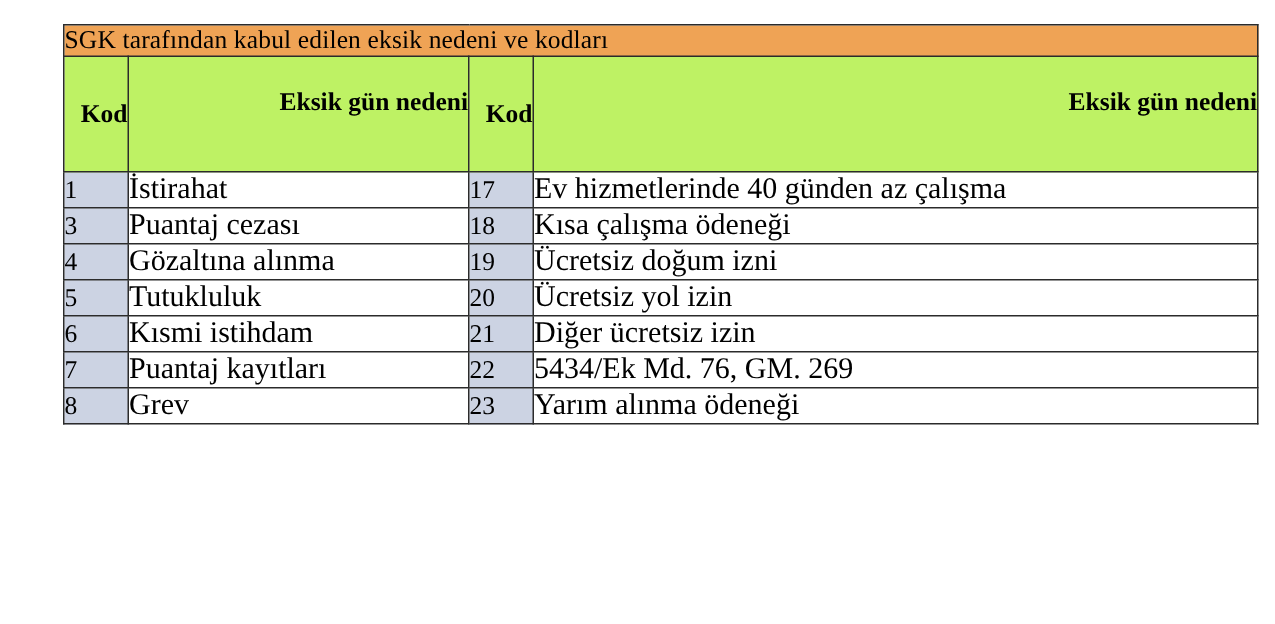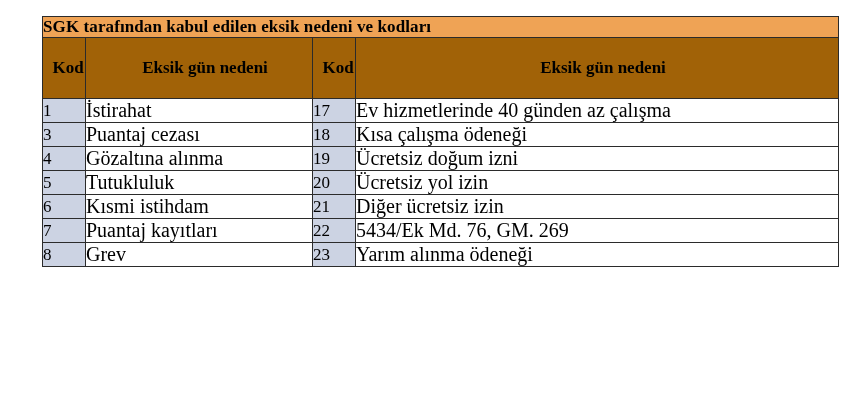--- a/index.html
+++ b/index.html
@@ -31,39 +31,39 @@
     width: 796px;
     table-layout: fixed;
   }
   table.sgk td, table.sgk th {
     border: 1px solid #2b2b2b;
     padding: 0;
     vertical-align: middle;
   }
   .title-cell {
     background: #efa355;
-    font-weight: bold;
+    font-weight: normal;
     font-size: 17px;
     padding: 8px 10px 9px 12px;
     text-align: left;
     letter-spacing: 0.1px;
   }
   .hdr {
-    background: #a16207;
+    background: #bef264;
     font-weight: bold;
     font-size: 17px;
-    text-align: center;
+    text-align: right;
     height: 52px;
   }
   .hdr.kod {
     padding: 4px 0 4px 8px;
     line-height: 1.05;
   }
   .hdr.reason {
-    padding: 4px 0 4px 12px;
+    padding: 4px 0 20px 12px;
   }
   .code-cell {
     background: #ccd3e3;
     font-size: 17px;
     padding: 8px 0 9px 10px;
     text-align: left;
   }
   .reason-cell {
     background: #ffffff;
     font-size: 20px;

